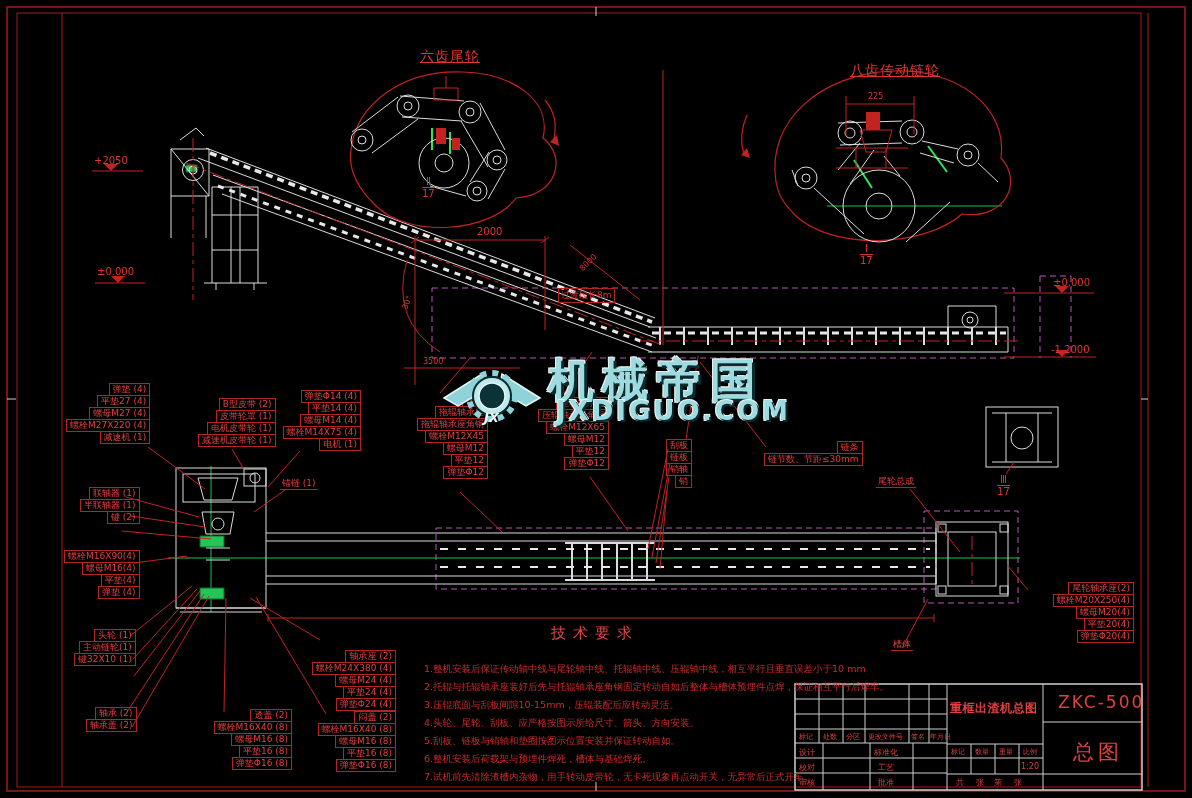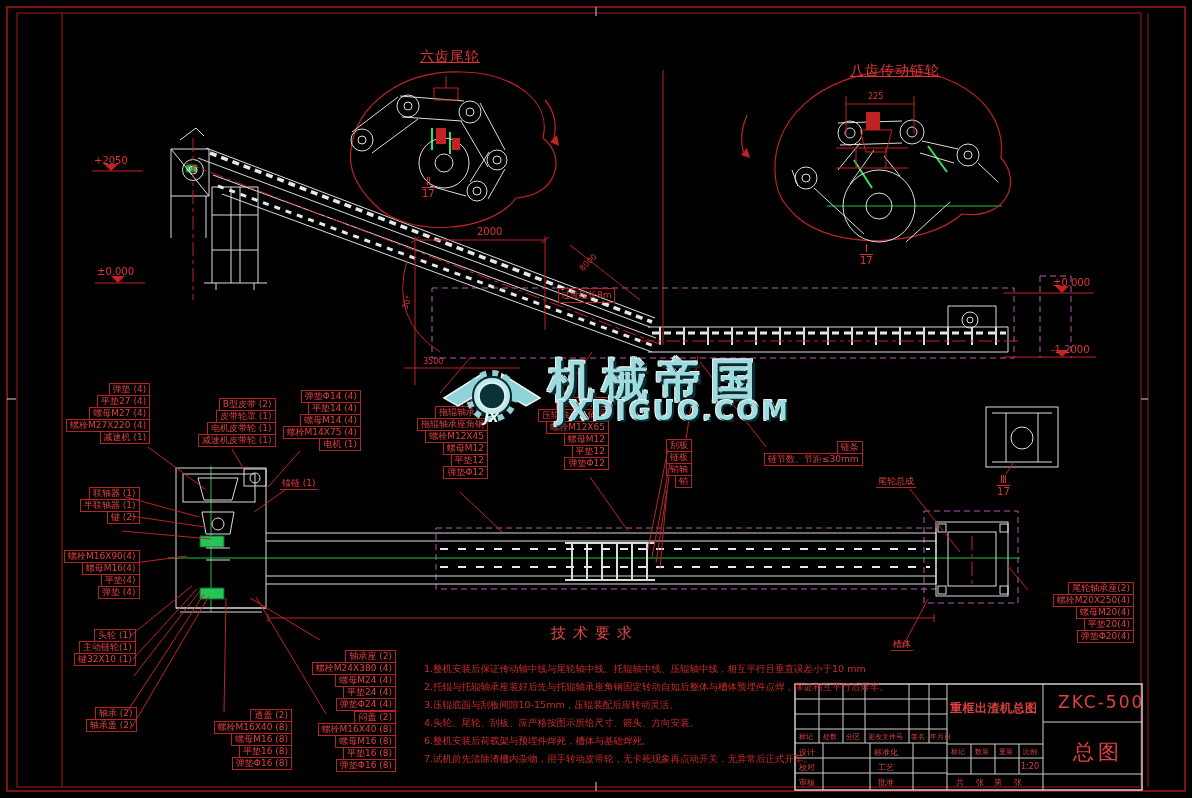--- a/index.html
+++ b/index.html
@@ -352,20 +352,21 @@
     <div class="num">Ⅲ</div>
     <div class="den">17</div>
   </div>
 
   <div class="tech-title" style="left:551px;top:624px">技术要求</div>
   <div class="tech-list" style="left:424px;top:660px">
       <div class="tech-item">1.整机安装后保证传动轴中线与尾轮轴中线、托辊轴中线、压辊轴中线，相互平行且垂直误差小于10 mm</div>
       <div class="tech-item">2.托辊与托辊轴承座装好后先与托辊轴承座角钢固定转动自如后整体与槽体预埋件点焊，保证相互平行后焊牢。</div>
       <div class="tech-item">3.压辊底面与刮板间隙10-15mm，压辊装配后应转动灵活。</div>
       <div class="tech-item">4.头轮、尾轮、刮板、应严格按图示所给尺寸、箭头、方向安装。</div>
+      <div class="tech-item">5.刮板、链板与销轴和垫圈按图示位置安装并保证转动自如。</div>
       <div class="tech-item">6.整机安装后荷载架与预埋件焊死，槽体与基础焊死。</div>
       <div class="tech-item">7.试机前先清除渣槽内杂物，用手转动皮带轮，无卡死现象再点动开关，无异常后正式开车。</div>
     </div>
 
   <div class="wm">
     <div class="wm-logo">
       <svg width="104" height="66" viewBox="0 0 104 66">
         <g stroke="#e8f6f7" stroke-width="1.5" fill="#8fd3d8">
           <path d="M4,38 L42,14 L45,30 L18,46 Z"></path>
           <path d="M100,38 L62,14 L59,30 L86,46 Z"></path>

